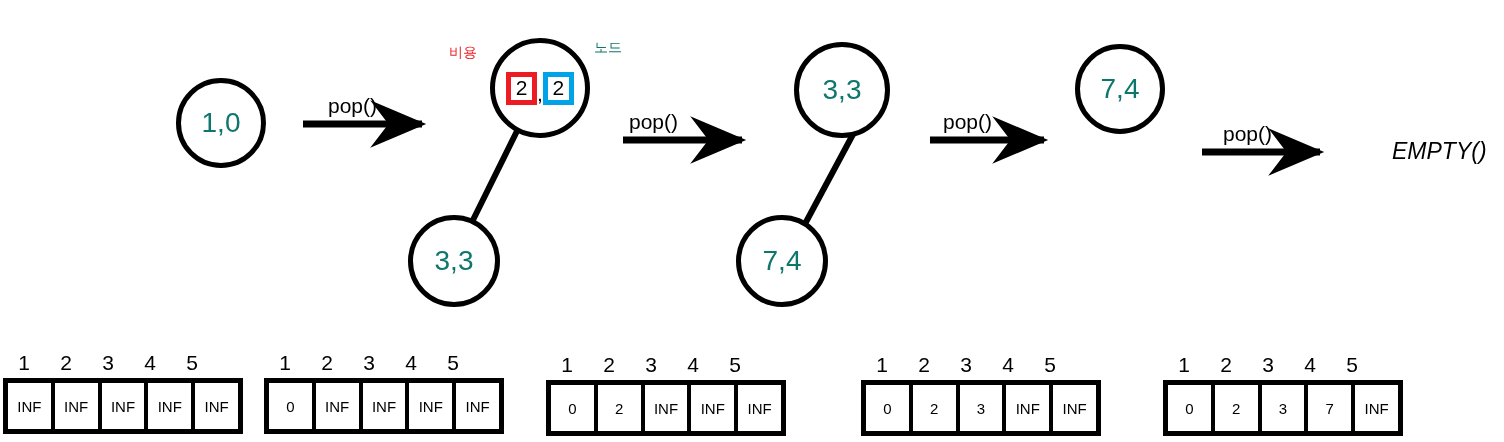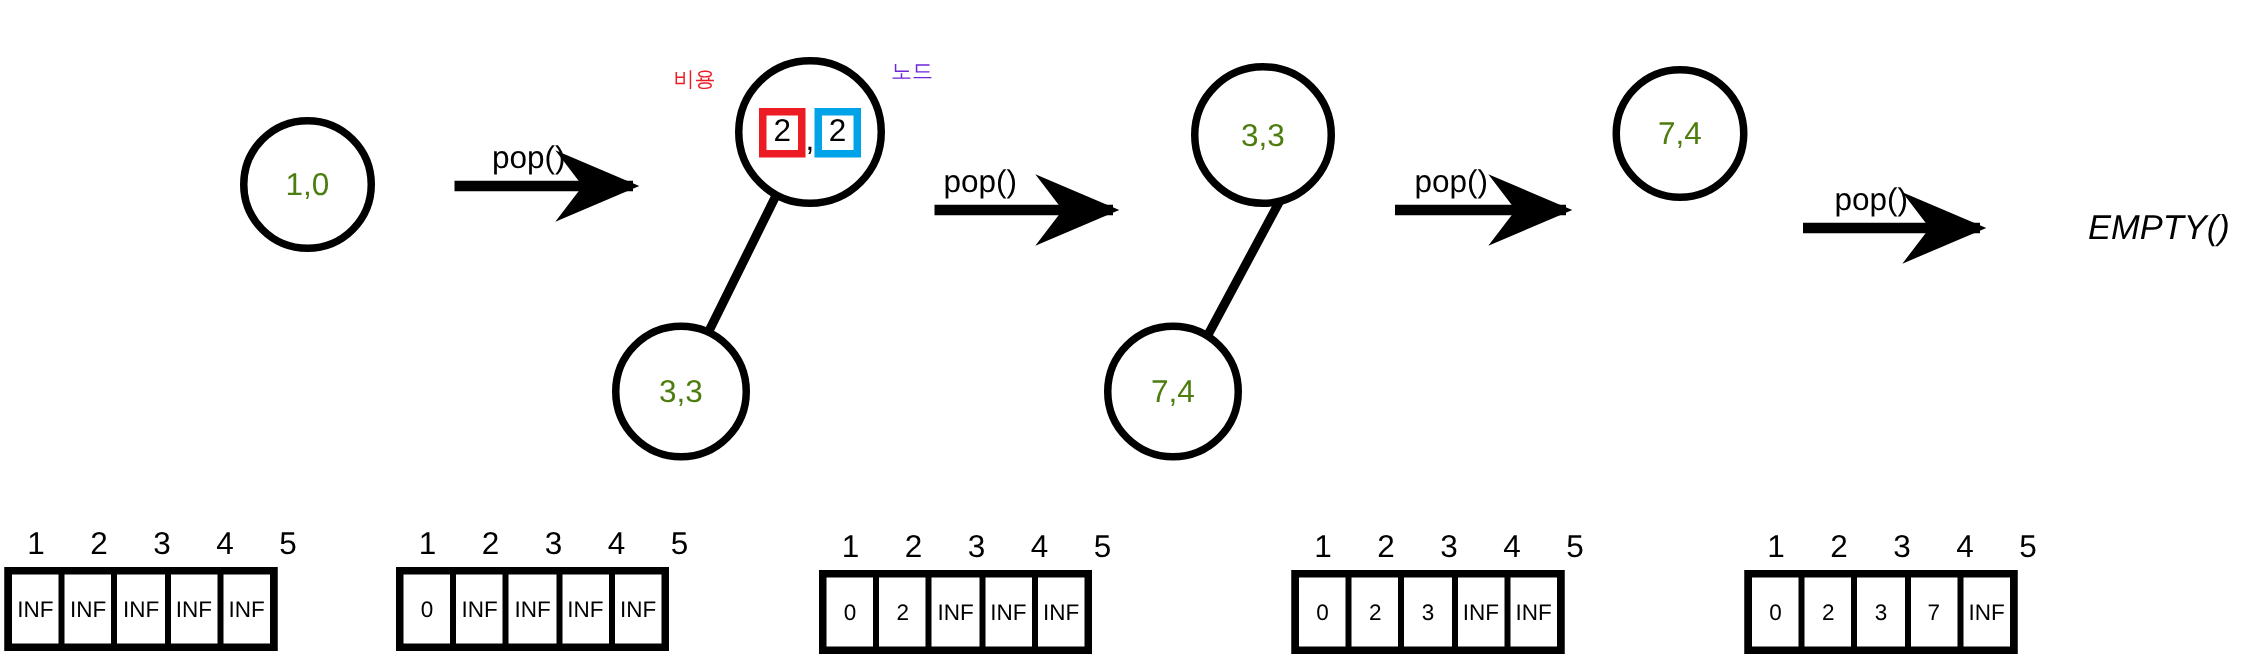--- a/index.html
+++ b/index.html
@@ -32,22 +32,22 @@
     position: absolute;
     border: 5px solid #000000;
     border-radius: 50%;
     background: #ffffff;
     box-sizing: border-box;
     display: flex;
     align-items: center;
     justify-content: center;
   }
   .node-label {
-    font-size: 21px;
-    color: #4d7c0f;
+    font-size: 28px;
+    color: #0f766e;
     line-height: 1;
     letter-spacing: 0px;
   }
   
   .pair-wrap {
     display: flex;
     align-items: center;
     justify-content: center;
   }
   .boxed {
@@ -71,21 +71,21 @@
     top: 6px;
   }
   
   .anno {
     position: absolute;
     font-size: 14px;
     line-height: 1;
     white-space: nowrap;
   }
   .anno.cost-label { color: #ED1C24; }
-  .anno.node-label-k { color: #6d28d9; }
+  .anno.node-label-k { color: #0f766e; }
 
   
   .arrow-label {
     position: absolute;
     font-size: 21px;
     color: #000;
     white-space: nowrap;
   }
   .empty-label {
     position: absolute;
@@ -107,21 +107,21 @@
     font-size: 21px;
     color: #000;
     line-height: 26px;
   }
   .array-box {
     display: flex;
     border: 5px solid #000;
     background: #000;
     box-sizing: border-box;
     height: 56px;
-    width: 182px;
+    width: 240px;
   }
   .array-cell {
     flex: 1 1 0;
     background: #ffffff;
     margin-right: 4px;
     display: flex;
     align-items: center;
     justify-content: center;
     font-size: 15px;
     color: #000;
@@ -143,21 +143,21 @@
     <line x1="520" y1="125" x2="472" y2="222" stroke="#000000" stroke-width="6" stroke-linecap="round"></line>
 
     <line x1="858" y1="125" x2="806" y2="222" stroke="#000000" stroke-width="6" stroke-linecap="round"></line>
 
     <line x1="303" y1="124" x2="422" y2="124" stroke="#000000" stroke-width="7" marker-end="url(#ah)"></line>
     <line x1="623" y1="140" x2="742" y2="140" stroke="#000000" stroke-width="7" marker-end="url(#ah)"></line>
     <line x1="930" y1="140" x2="1044" y2="140" stroke="#000000" stroke-width="7" marker-end="url(#ah)"></line>
     <line x1="1202" y1="152" x2="1320" y2="152" stroke="#000000" stroke-width="7" marker-end="url(#ah)"></line>
   </svg>
 
-  <div class="node" style="left:160px; top:78px; width:90px; height:90px;">
+  <div class="node" style="left:176px; top:78px; width:90px; height:90px;">
     <span class="node-label">1,0</span>
   </div>
 
   <div class="node" style="left:490px; top:38px; width:100px; height:100px;">
     <div class="pair-wrap">
       <span class="boxed cost">2</span>
       <span class="comma">,</span>
       <span class="boxed nodeid">2</span>
     </div>
   </div>

